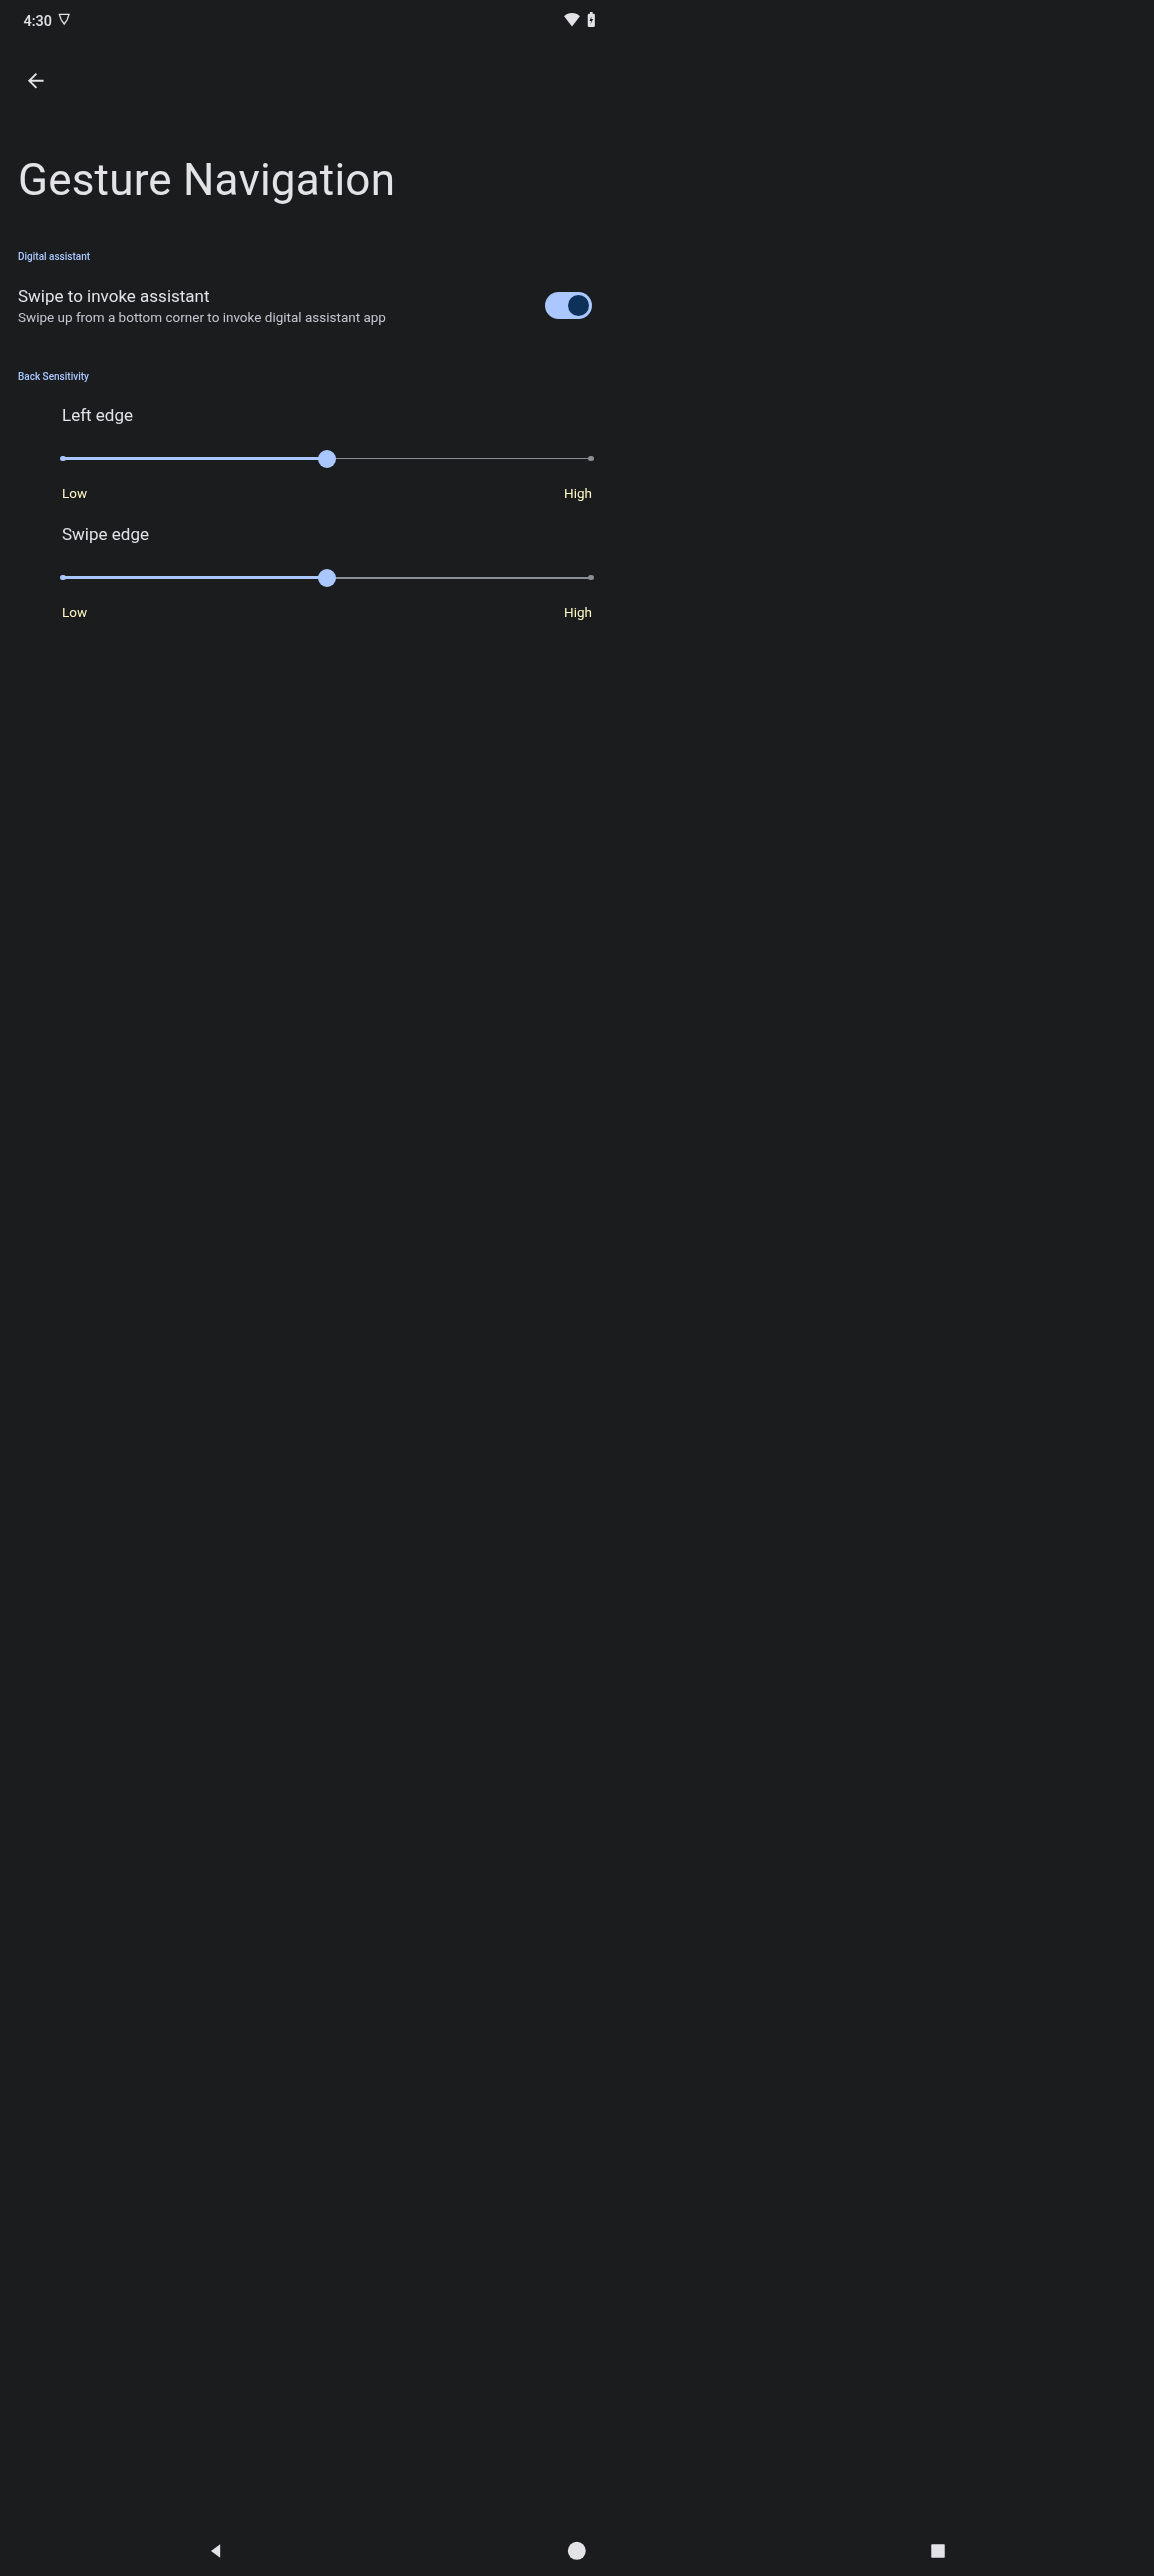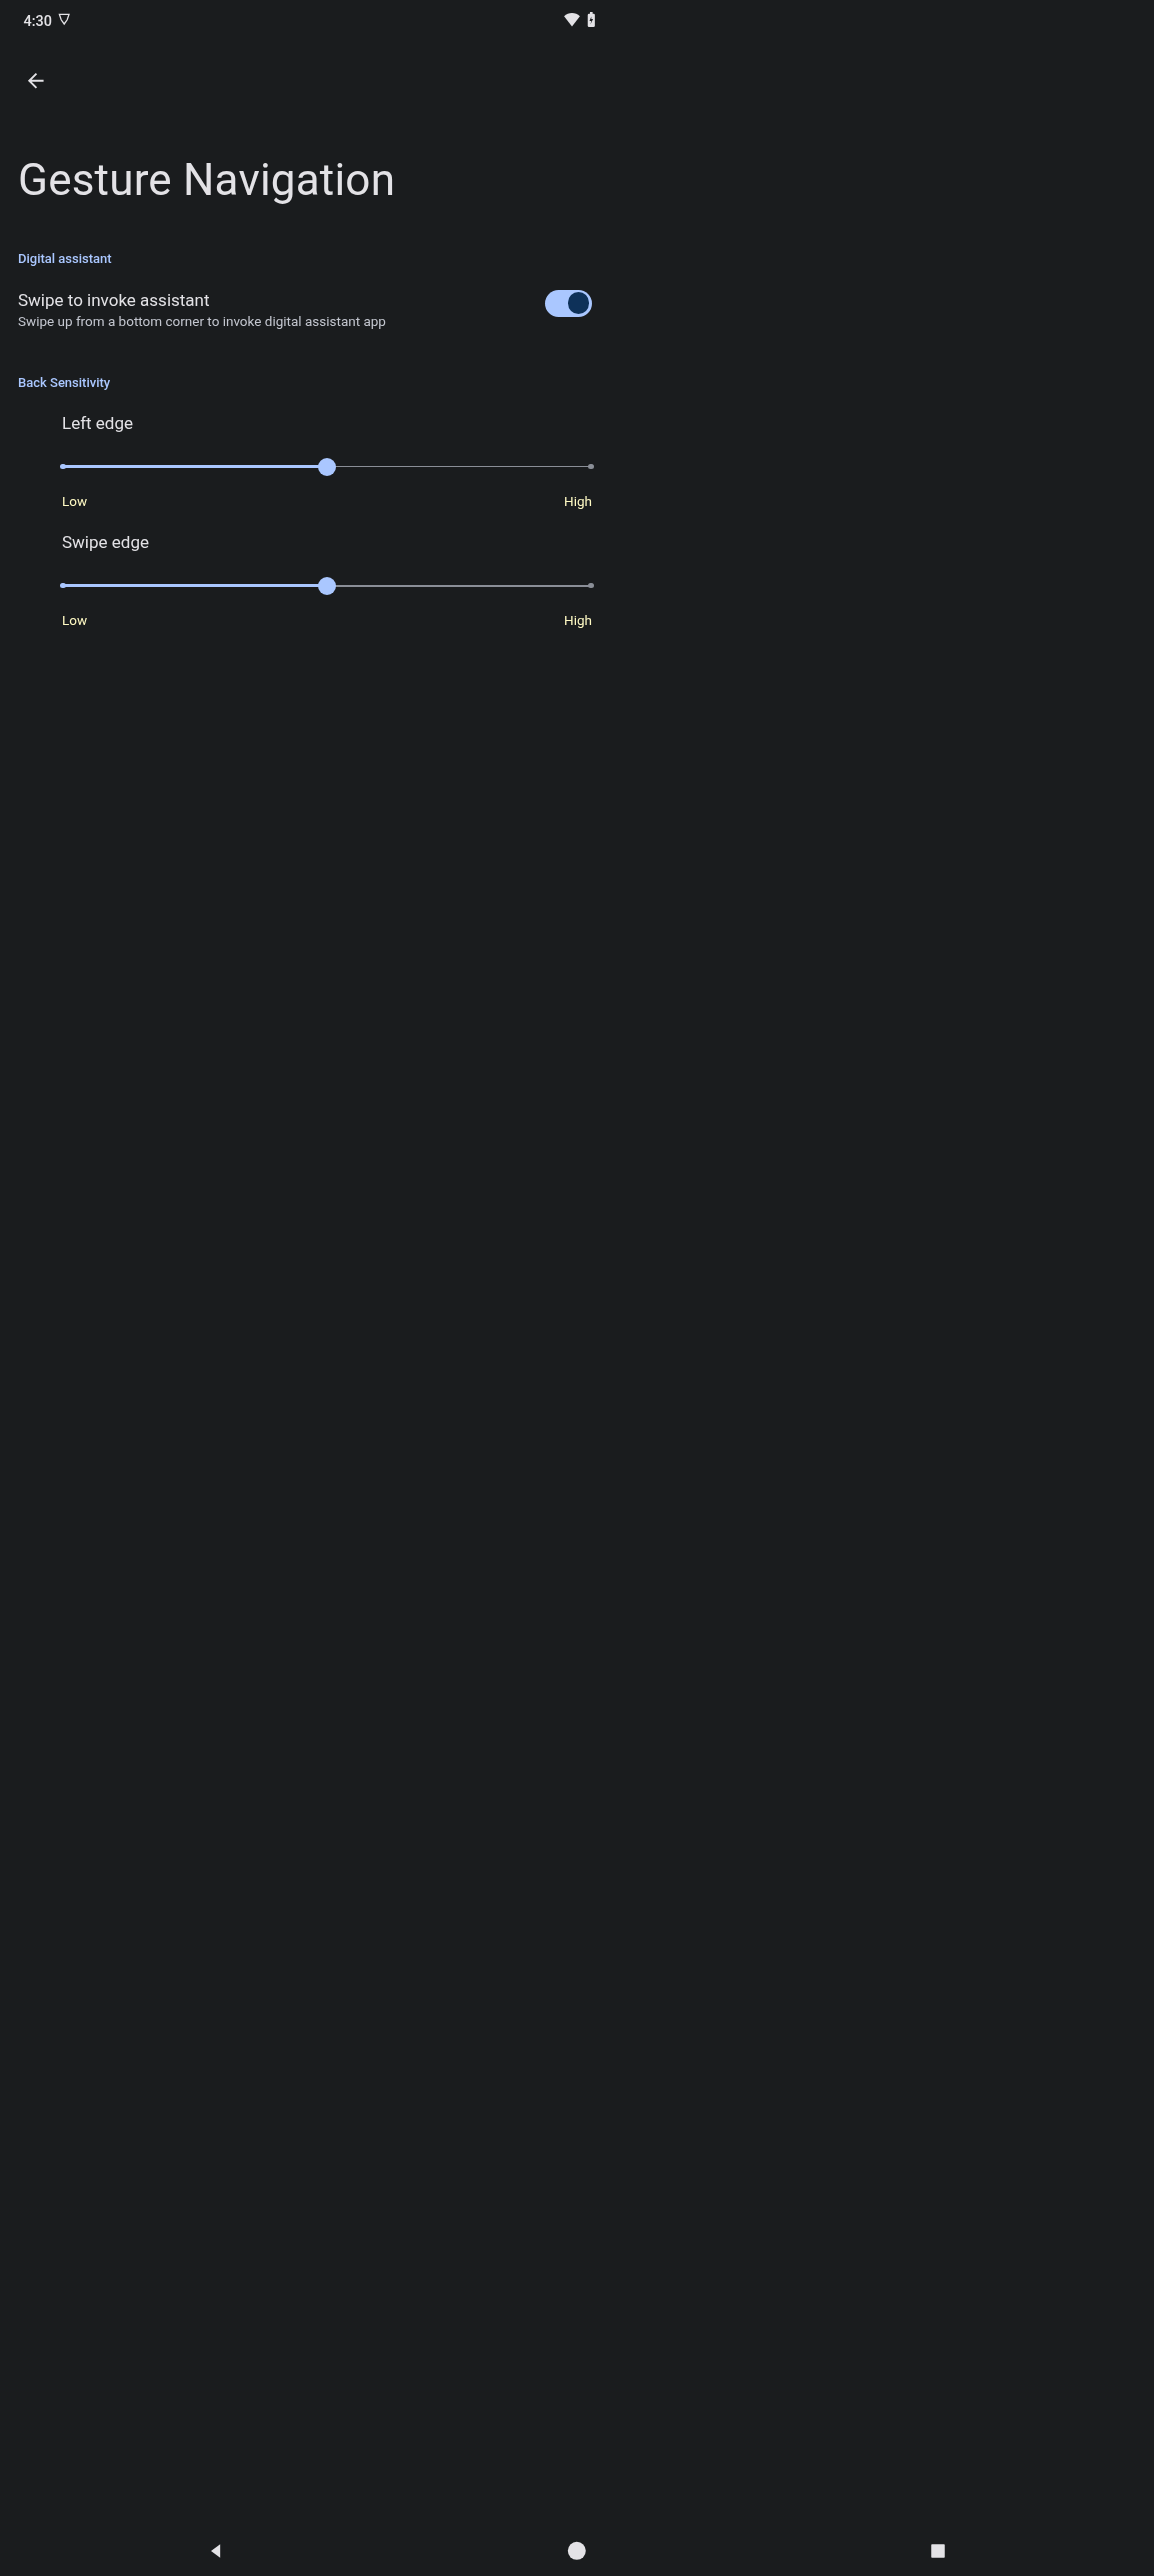--- a/index.html
+++ b/index.html
@@ -51,28 +51,28 @@
       font-size: 44px;
       font-weight: 400;
       color: #e3e2e6;
       margin: 52px 0 0 3.6px;
       letter-spacing: 0.2px;
     }
     .content {
       padding: 0 18px;
     }
     .section-header {
-      font-size: 13px;
+      font-size: 10px;
       font-weight: 500;
       color: #aac7ff;
       margin-top: 45px;
     }
     .pref-row {
       display: flex;
-      align-items: flex-start;
+      align-items: center;
       margin-top: 23.5px;
       gap: 9px;
     }
     .pref-text {
       flex: 1;
     }
     .pref-title {
       font-size: 17px;
       color: #e3e2e6;
     }

